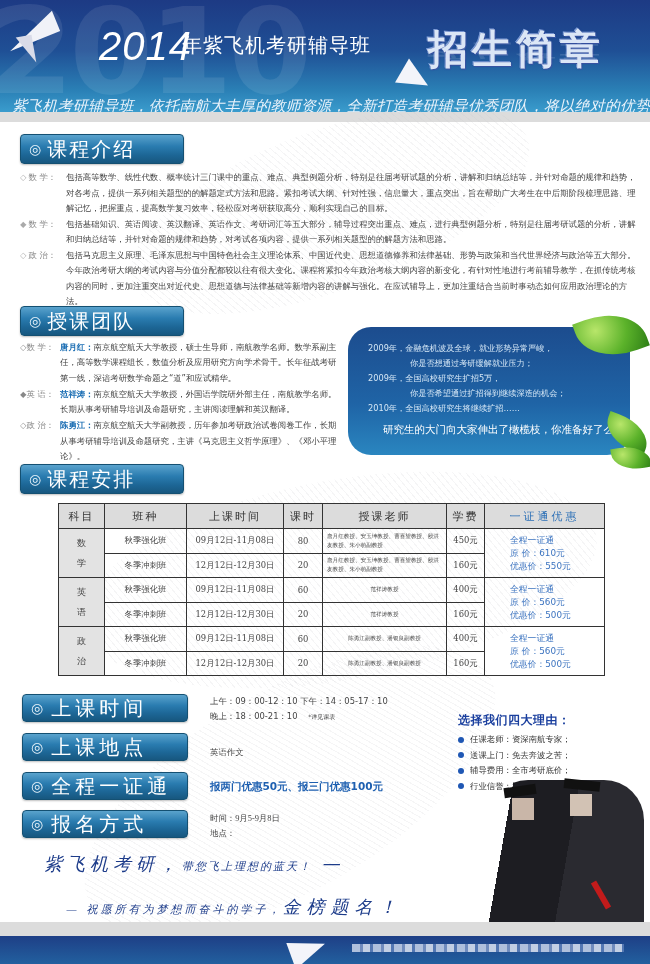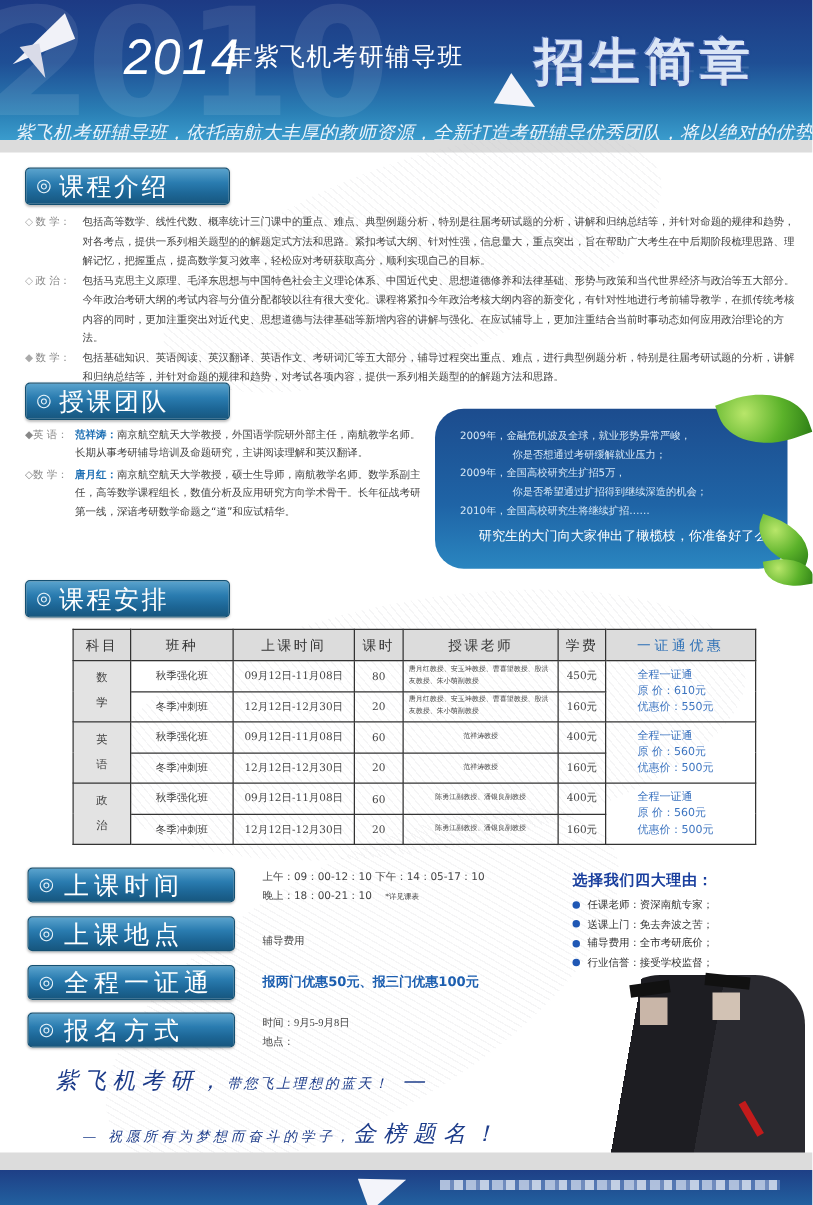--- a/index.html
+++ b/index.html
@@ -112,21 +112,21 @@
     .sched td.subj { background: #e3e3e3; font-size: 9px; line-height: 20px; }
     .sched td.teach { font-size: 5.6px; line-height: 9px; text-align: left; padding: 0 4px; }
     .sched td.teach.c { text-align: center; }
     .sched td.deal { text-align: left; padding-left: 25px; color: #3c74c0; font-family: "DejaVu Sans", sans-serif; font-size: 8.8px; line-height: 13px; margin-left: 14px; }
 
     
     .info { position: absolute; left: 210px; font-size: 8.4px; color: #444; line-height: 15px; }
     .info.hl { color: #1d5fb0; font-weight: bold; font-size: 10.5px; }
     .info small { font-size: 6px; }
 
-    .reasons { position: absolute; left: 458px; top: 696px; font-size: 8.4px; color: #333; }
+    .reasons { position: absolute; left: 458px; top: 712px; font-size: 8.4px; color: #333; }
     .reasons .rt { color: #1a3f9e; font-size: 12px; font-weight: bold; margin-bottom: 3px; letter-spacing: 0.5px; }
     .reasons .ri { display: flex; align-items: center; line-height: 15.5px; }
     .reasons .dot { width: 6px; height: 6px; border-radius: 50%; background: #1f57b4; margin-right: 6px; }
 
     .calligraphy { position: absolute; color: #1d3c8a; font-family: "DejaVu Serif", serif; font-style: italic; }
     .calligraphy.c1 { left: 44px; top: 852px; font-size: 18px; letter-spacing: 5px; text-align: right; }
     .calligraphy.c1 .sm { font-size: 11px; letter-spacing: 2px; }
     .calligraphy.c2 { left: 66px; top: 895px; font-size: 11px; letter-spacing: 3px; }
     .calligraphy.c2 .bg { font-size: 18px; letter-spacing: 6px; }
 
@@ -175,42 +175,46 @@
   <span class="mark">◎</span>
   <span>课程介绍</span>
 </div>
 
 <div class="intro">
   <div class="row">
     <div class="lbl"><span class="bul">◇</span><span>数 学：</span></div>
     <div class="txt">包括高等数学、线性代数、概率统计三门课中的重点、难点、典型例题分析，特别是往届考研试题的分析，讲解和归纳总结等，并针对命题的规律和趋势，对各考点，提供一系列相关题型的的解题定式方法和思路。紧扣考试大纲、针对性强，信息量大，重点突出，旨在帮助广大考生在中后期阶段梳理思路、理解记忆，把握重点，提高数学复习效率，轻松应对考研获取高分，顺利实现自己的目标。</div>
   </div>
   <div class="row">
+    <div class="lbl"><span class="bul">◆</span><span>数 学：</span></div>
+    <div class="txt">包括基础知识、英语阅读、英汉翻译、英语作文、考研词汇等五大部分，辅导过程突出重点、难点，进行典型例题分析，特别是往届考研试题的分析，讲解和归纳总结等，并针对命题的规律和趋势，对考试各项内容，提供一系列相关题型的的解题方法和思路。</div>
+  </div>
+  <div class="row">
     <div class="lbl"><span class="bul">◇</span><span>政 治：</span></div>
     <div class="txt">包括马克思主义原理、毛泽东思想与中国特色社会主义理论体系、中国近代史、思想道德修养和法律基础、形势与政策和当代世界经济与政治等五大部分。今年政治考研大纲的考试内容与分值分配都较以往有很大变化。课程将紧扣今年政治考核大纲内容的新变化，有针对性地进行考前辅导教学，在抓传统考核内容的同时，更加注重突出对近代史、思想道德与法律基础等新增内容的讲解与强化。在应试辅导上，更加注重结合当前时事动态如何应用政治理论的方法。</div>
   </div>
-  <div class="row">
-    <div class="lbl"><span class="bul">◆</span><span>数 学：</span></div>
-    <div class="txt">包括基础知识、英语阅读、英汉翻译、英语作文、考研词汇等五大部分，辅导过程突出重点、难点，进行典型例题分析，特别是往届考研试题的分析，讲解和归纳总结等，并针对命题的规律和趋势，对考试各项内容，提供一系列相关题型的的解题方法和思路。</div>
-  </div>
 </div>
 
 <div class="sec-btn sm" style="left:20px; top:306px;">
   <span class="mark">◎</span>
   <span>授课团队</span>
 </div>
 
 <div class="team">
+  <div class="row">
+    <div class="lbl"><span>◇</span><span>数 学：</span></div>
+    <div><span class="name">唐月红：</span><span>南京航空航天大学教授，硕士生导师，南航教学名师。数学系副主任，高等数学课程组长，数值分析及应用研究方向学术骨干。长年征战考研第一线，深谙考研数学命题之“道”和应试精华。</span></div>
+  </div>
   <div class="row">
     <div class="lbl"><span>◆</span><span>英 语：</span></div>
     <div><span class="name">范祥涛：</span><span>南京航空航天大学教授，外国语学院研外部主任，南航教学名师。长期从事考研辅导培训及命题研究，主讲阅读理解和英汉翻译。</span></div>
   </div>
   <div class="row">
-    <div class="lbl"><span>◇</span><span>数 学：</span></div>
-    <div><span class="name">唐月红：</span><span>南京航空航天大学教授，硕士生导师，南航教学名师。数学系副主任，高等数学课程组长，数值分析及应用研究方向学术骨干。长年征战考研第一线，深谙考研数学命题之“道”和应试精华。</span></div>
+    <div class="lbl"><span>◇</span><span>政 治：</span></div>
+    <div><span class="name">陈勇江：</span><span>南京航空航天大学副教授，历年参加考研政治试卷阅卷工作，长期从事考研辅导培训及命题研究，主讲《马克思主义哲学原理》、《邓小平理论》。</span></div>
   </div>
 </div>
 
 <div class="promo">
   <div>2009年，金融危机波及全球，就业形势异常严峻，</div>
   <div class="l2">你是否想通过考研缓解就业压力；</div>
   <div>2009年，全国高校研究生扩招5万，</div>
   <div class="l2">你是否希望通过扩招得到继续深造的机会；</div>
   <div>2010年，全国高校研究生将继续扩招……</div>
   <div class="final">研究生的大门向大家伸出了橄榄枝，你准备好了么？</div>
@@ -335,21 +339,21 @@
 </div>
 <div class="sec-btn lg" style="left:22px; top:810px;">
   <span class="mark">◎</span>
   <span>报名方式</span>
 </div>
 
 <div class="info" style="top:694px;">
   <div>上午：09：00-12：10   下午：14：05-17：10</div>
   <div><span>晚上：18：00-21：10</span>&nbsp;&nbsp;&nbsp;&nbsp;<small>*详见课表</small></div>
 </div>
-<div class="info" style="top:745px;">辅导费用</div>
+<div class="info" style="top:745px;">英语作文</div>
 <div class="info hl" style="top:779px;">报两门优惠50元、报三门优惠100元</div>
 <div class="info" style="top:811px;font-family:Liberation Serif, serif;">
   <div>时间：9月5-9月8日</div>
   <div>地点：</div>
 </div>
 
 <div class="reasons">
   <div class="rt">选择我们四大理由：</div>
   <div class="ri">
       <span class="dot"></span>

